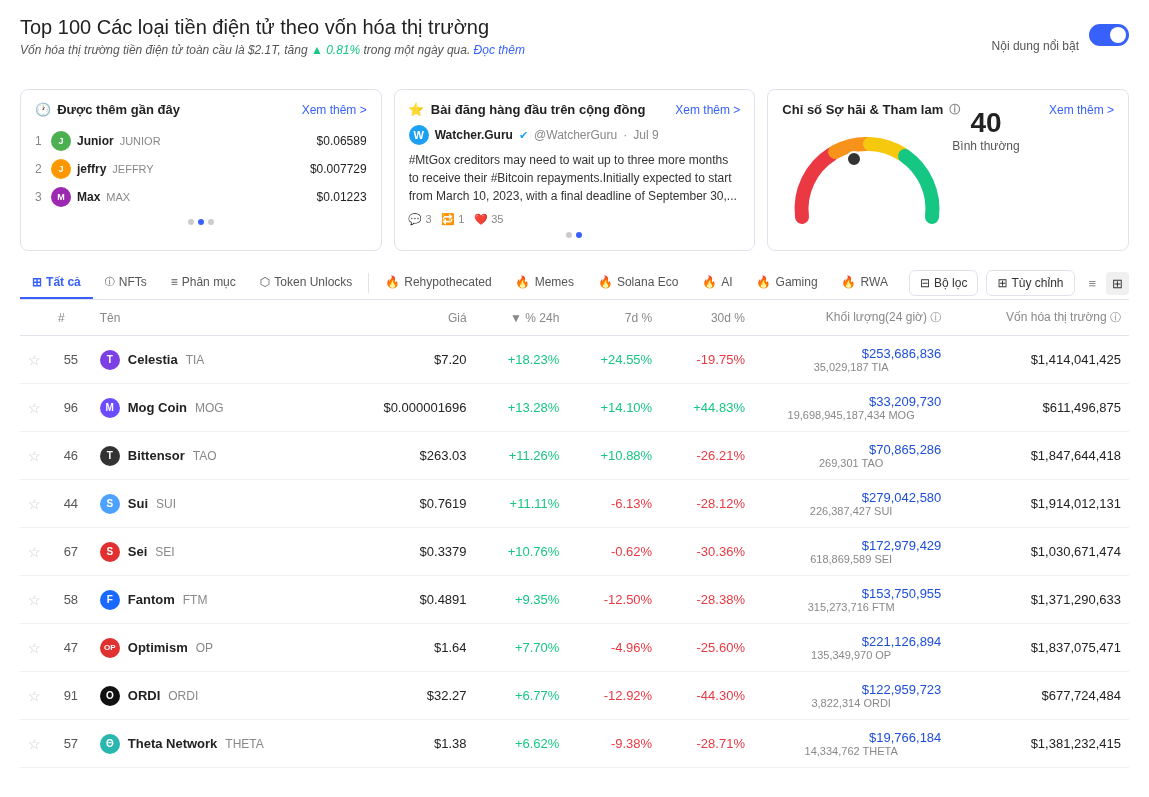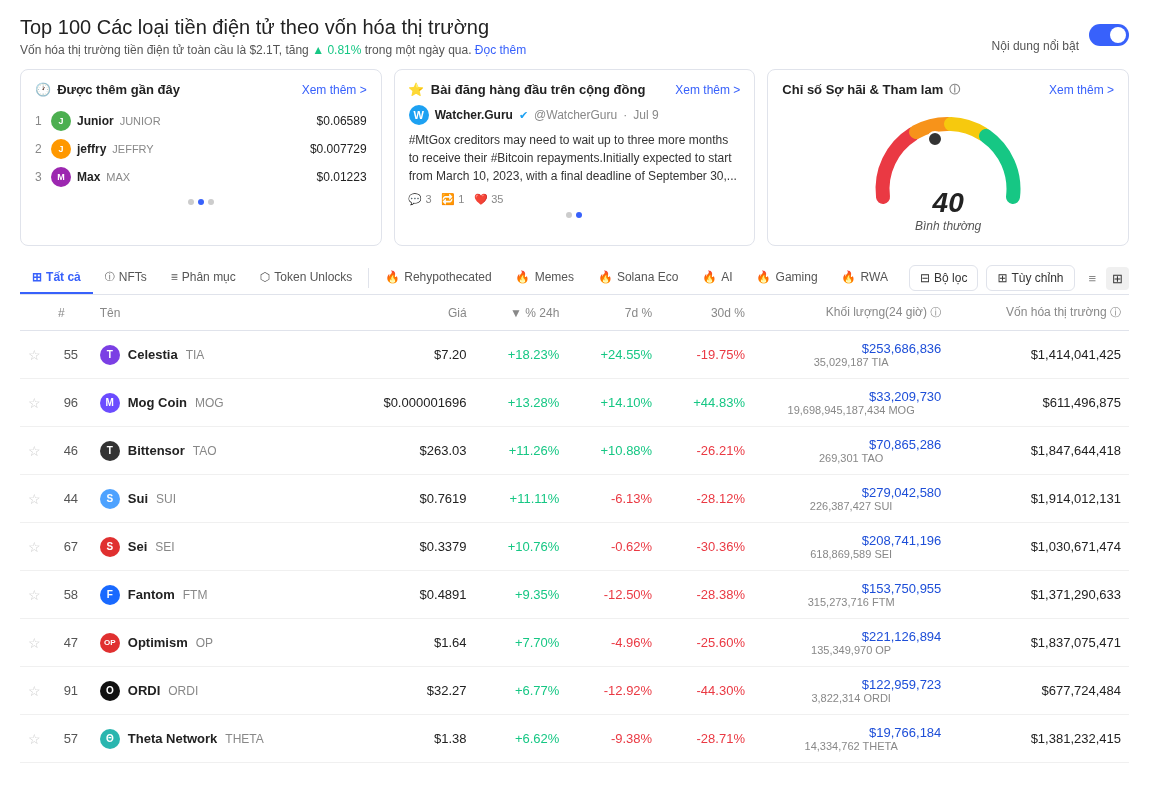--- a/index.html
+++ b/index.html
@@ -1,21 +1,21 @@
 <!DOCTYPE html>
 <html><head>
   <meta charset="utf-8">
   <style>
     * { margin: 0; padding: 0; box-sizing: border-box; }
     body { font-family: -apple-system, BlinkMacSystemFont, 'Segoe UI', sans-serif; font-size: 13px; background: #fff; color: #222; }
     
     .page { padding: 16px 20px; max-width: 1149px; }
     
     h1 { font-size: 20px; font-weight: 400; margin-bottom: 4px; }
-    .subtitle { font-size: 12px; color: #555; margin-bottom: 12px; }
+    .subtitle { font-size: 12px; color: #555; margin-bottom: 32px; font-style: italic; }
     .subtitle a { color: #3861fb; text-decoration: none; }
     .subtitle .up { color: #16c784; }
     
     .top-cards { display: grid; grid-template-columns: 1fr 1fr 1fr; gap: 12px; margin-bottom: 16px; }
     .card { border: 1px solid #e0e3eb; border-radius: 8px; padding: 12px 14px; background: #fff; }
     .card-header { display: flex; align-items: center; justify-content: space-between; margin-bottom: 10px; }
     .card-title { font-size: 13px; font-weight: 600; display: flex; align-items: center; gap: 6px; }
     .card-link { font-size: 12px; color: #3861fb; text-decoration: none; white-space: nowrap; }
     
     .recently-item { display: flex; align-items: center; justify-content: space-between; padding: 4px 0; font-size: 12px; }
@@ -183,21 +183,21 @@
     </div>
 
     <div class="card">
       <div class="card-header">
         <div class="card-title">
           <span>Chỉ số Sợ hãi &amp; Tham lam</span>
           <span class="info-icon">ⓘ</span>
         </div>
         <a href="#" class="card-link">Xem thêm &gt;</a>
       </div>
-      <div style="display:flex;flex-direction:column;align-items:center;font-style:italic;">
+      <div style="display:flex;flex-direction:row;">
         <svg width="170" height="100" viewBox="0 0 170 100">
 
           <path d="M 20 90 A 65 65 0 0 1 50 27" stroke="#ea3943" stroke-width="14" fill="none" stroke-linecap="round"></path>
 
           <path d="M 53 25 A 65 65 0 0 1 85 17" stroke="#f7931a" stroke-width="14" fill="none" stroke-linecap="round"></path>
 
           <path d="M 88 17 A 65 65 0 0 1 120 27" stroke="#f6c90e" stroke-width="14" fill="none" stroke-linecap="round"></path>
 
           <path d="M 123 29 A 65 65 0 0 1 150 90" stroke="#16c784" stroke-width="14" fill="none" stroke-linecap="round"></path>
 
@@ -380,21 +380,21 @@
         <div class="coin-icon" style="background:#e03030; font-size:10px;">S</div>
         <span class="coin-cell-name">Sei</span>
         <span class="coin-cell-symbol">SEI</span>
       </div>
     </td>
     <td class="right">$0.3379</td>
     <td class="right up">+10.76%</td>
     <td class="right down">-0.62%</td>
     <td class="right down">-30.36%</td>
     <td class="right volume-cell">
-      <div class="volume-main">$208,741,196</div>
+      <div class="volume-main">$172,979,429</div>
       <div class="volume-sub">618,869,589 SEI</div>
     </td>
     <td class="right">$1,030,671,474</td>
   </tr>
         <tr>
     <td><span class="star">☆</span></td>
     <td class="row-num">58</td>
     <td>
       <div class="coin-cell">
         <div class="coin-icon" style="background:#1969ff; font-size:10px;">F</div>

